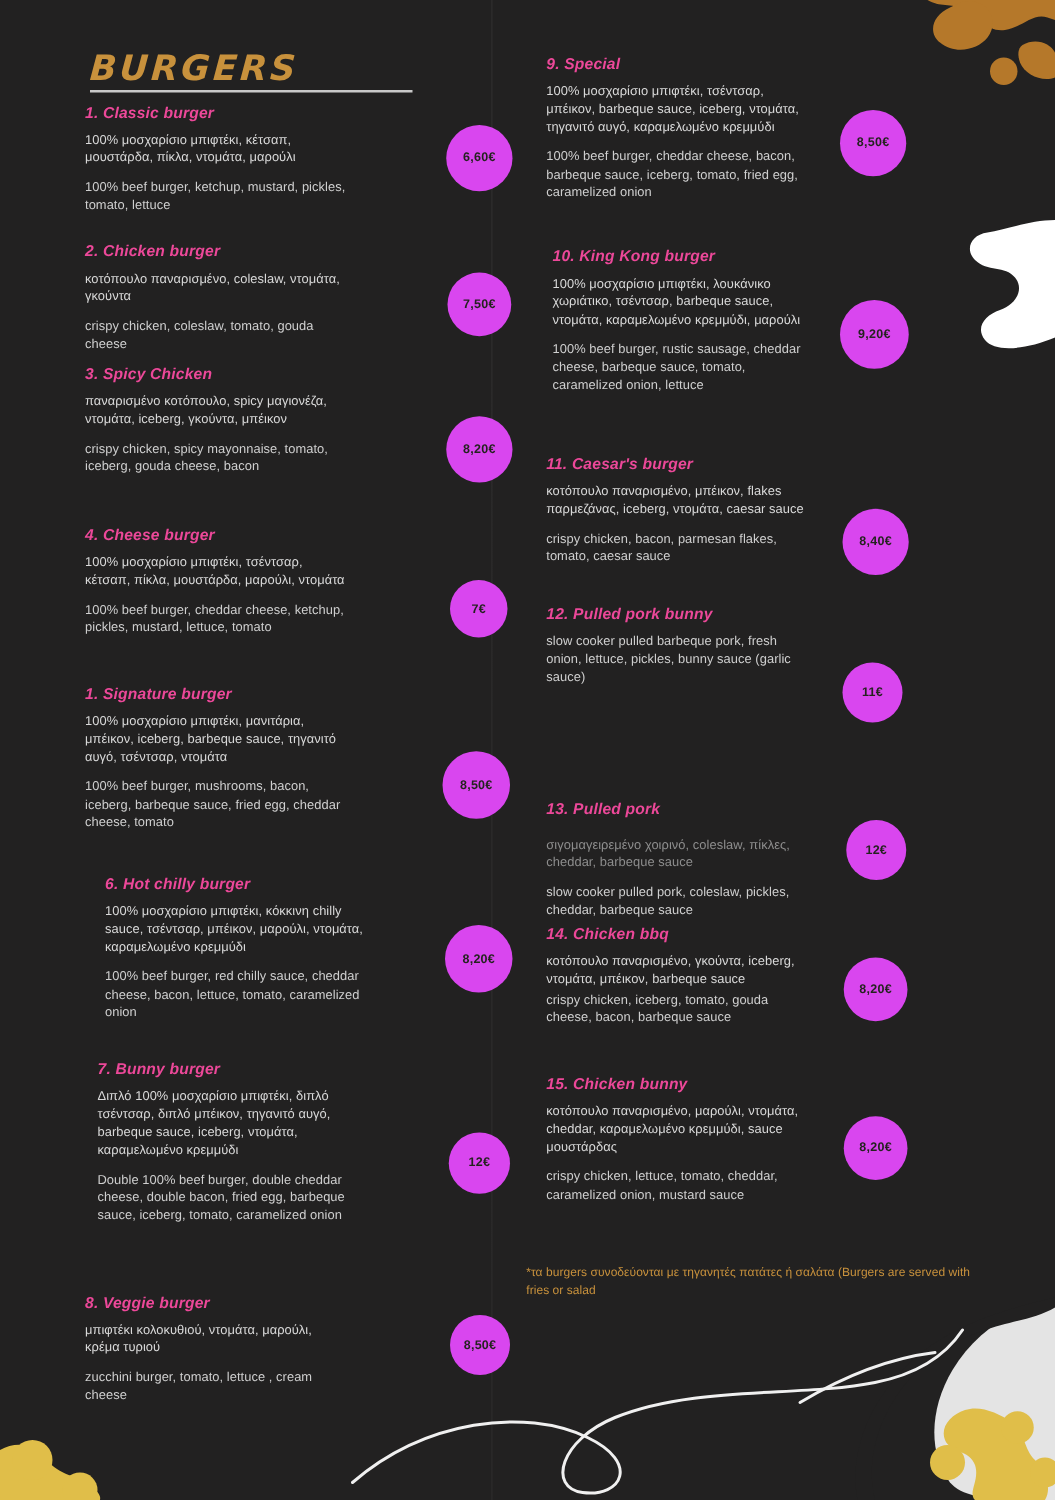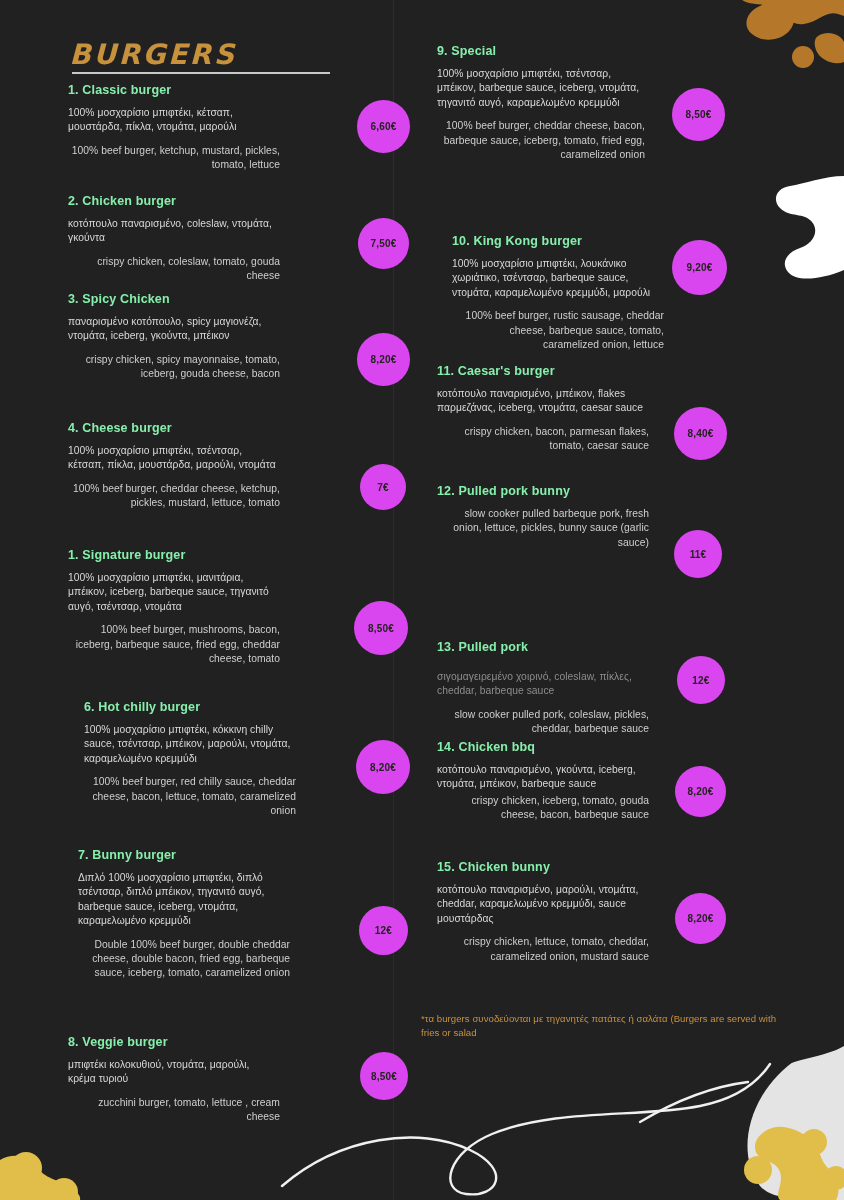--- a/index.html
+++ b/index.html
@@ -33,28 +33,28 @@
     transform:skewX(-4deg);
   }
   .title-rule{
     position:absolute;left:72px;top:72px;width:258px;height:2px;
     background:#c9c9c9;
   }
 
   
   .item{position:absolute;}
   .item-name{
-    font-size:12.5px;font-weight:700;color:#86efac;
-    letter-spacing:0.15px;margin:0 0 9px 0;
+    font-size:12.5px;font-weight:700;color:#ec4899;
+    letter-spacing:0.15px;margin:0 0 9px 0;font-style:italic;
   }
   .desc{
     font-size:10.3px;line-height:14.4px;color:#d9d9d9;
     margin:0 0 9px 0;letter-spacing:0.05px;
   }
-  .desc.en{color:#cfcfcf;text-align:right;}
+  .desc.en{color:#cfcfcf;}
   .desc.dim{color:#8d8d8d;}
   .desc:last-child{margin-bottom:0;}
 
   
   .price{
     position:absolute;
     border-radius:50%;
     background:#d946ef;
     color:#24231f;
     font-size:10px;font-weight:700;
@@ -174,21 +174,21 @@
 
   <div class="col col-right">
 
     <div class="item" style="left:5px;top:44px;width:208px;">
       <div class="item-name">9. Special</div>
       <div class="desc">100% μοσχαρίσιο μπιφτέκι, τσέντσαρ, μπέικον, barbeque sauce, iceberg, ντομάτα, τηγανιτό αυγό, καραμελωμένο κρεμμύδι</div>
       <div class="desc en">100% beef burger, cheddar cheese, bacon, barbeque sauce, iceberg, tomato, fried egg, caramelized onion</div>
     </div>
     <div class="price" style="left:240px;top:88px;width:53px;height:53px;">8,50€</div>
 
-    <div class="item" style="left:20px;top:198px;width:212px;margin-top:36px;">
+    <div class="item" style="left:10px;top:198px;width:212px;">
       <div class="item-name">10. King Kong burger</div>
       <div class="desc">100% μοσχαρίσιο μπιφτέκι, λουκάνικο χωριάτικο, τσέντσαρ, barbeque sauce, ντομάτα, καραμελωμένο κρεμμύδι, μαρούλι</div>
       <div class="desc en">100% beef burger, rustic sausage, cheddar cheese, barbeque sauce, tomato, caramelized onion, lettuce</div>
     </div>
     <div class="price" style="left:240px;top:240px;width:55px;height:55px;">9,20€</div>
 
     <div class="item" style="left:5px;top:364px;width:212px;">
       <div class="item-name">11. Caesar's burger</div>
       <div class="desc">κοτόπουλο παναρισμένο, μπέικον, flakes παρμεζάνας, iceberg,  ντομάτα, caesar sauce</div>
       <div class="desc en">crispy chicken, bacon, parmesan flakes, tomato, caesar sauce</div>

